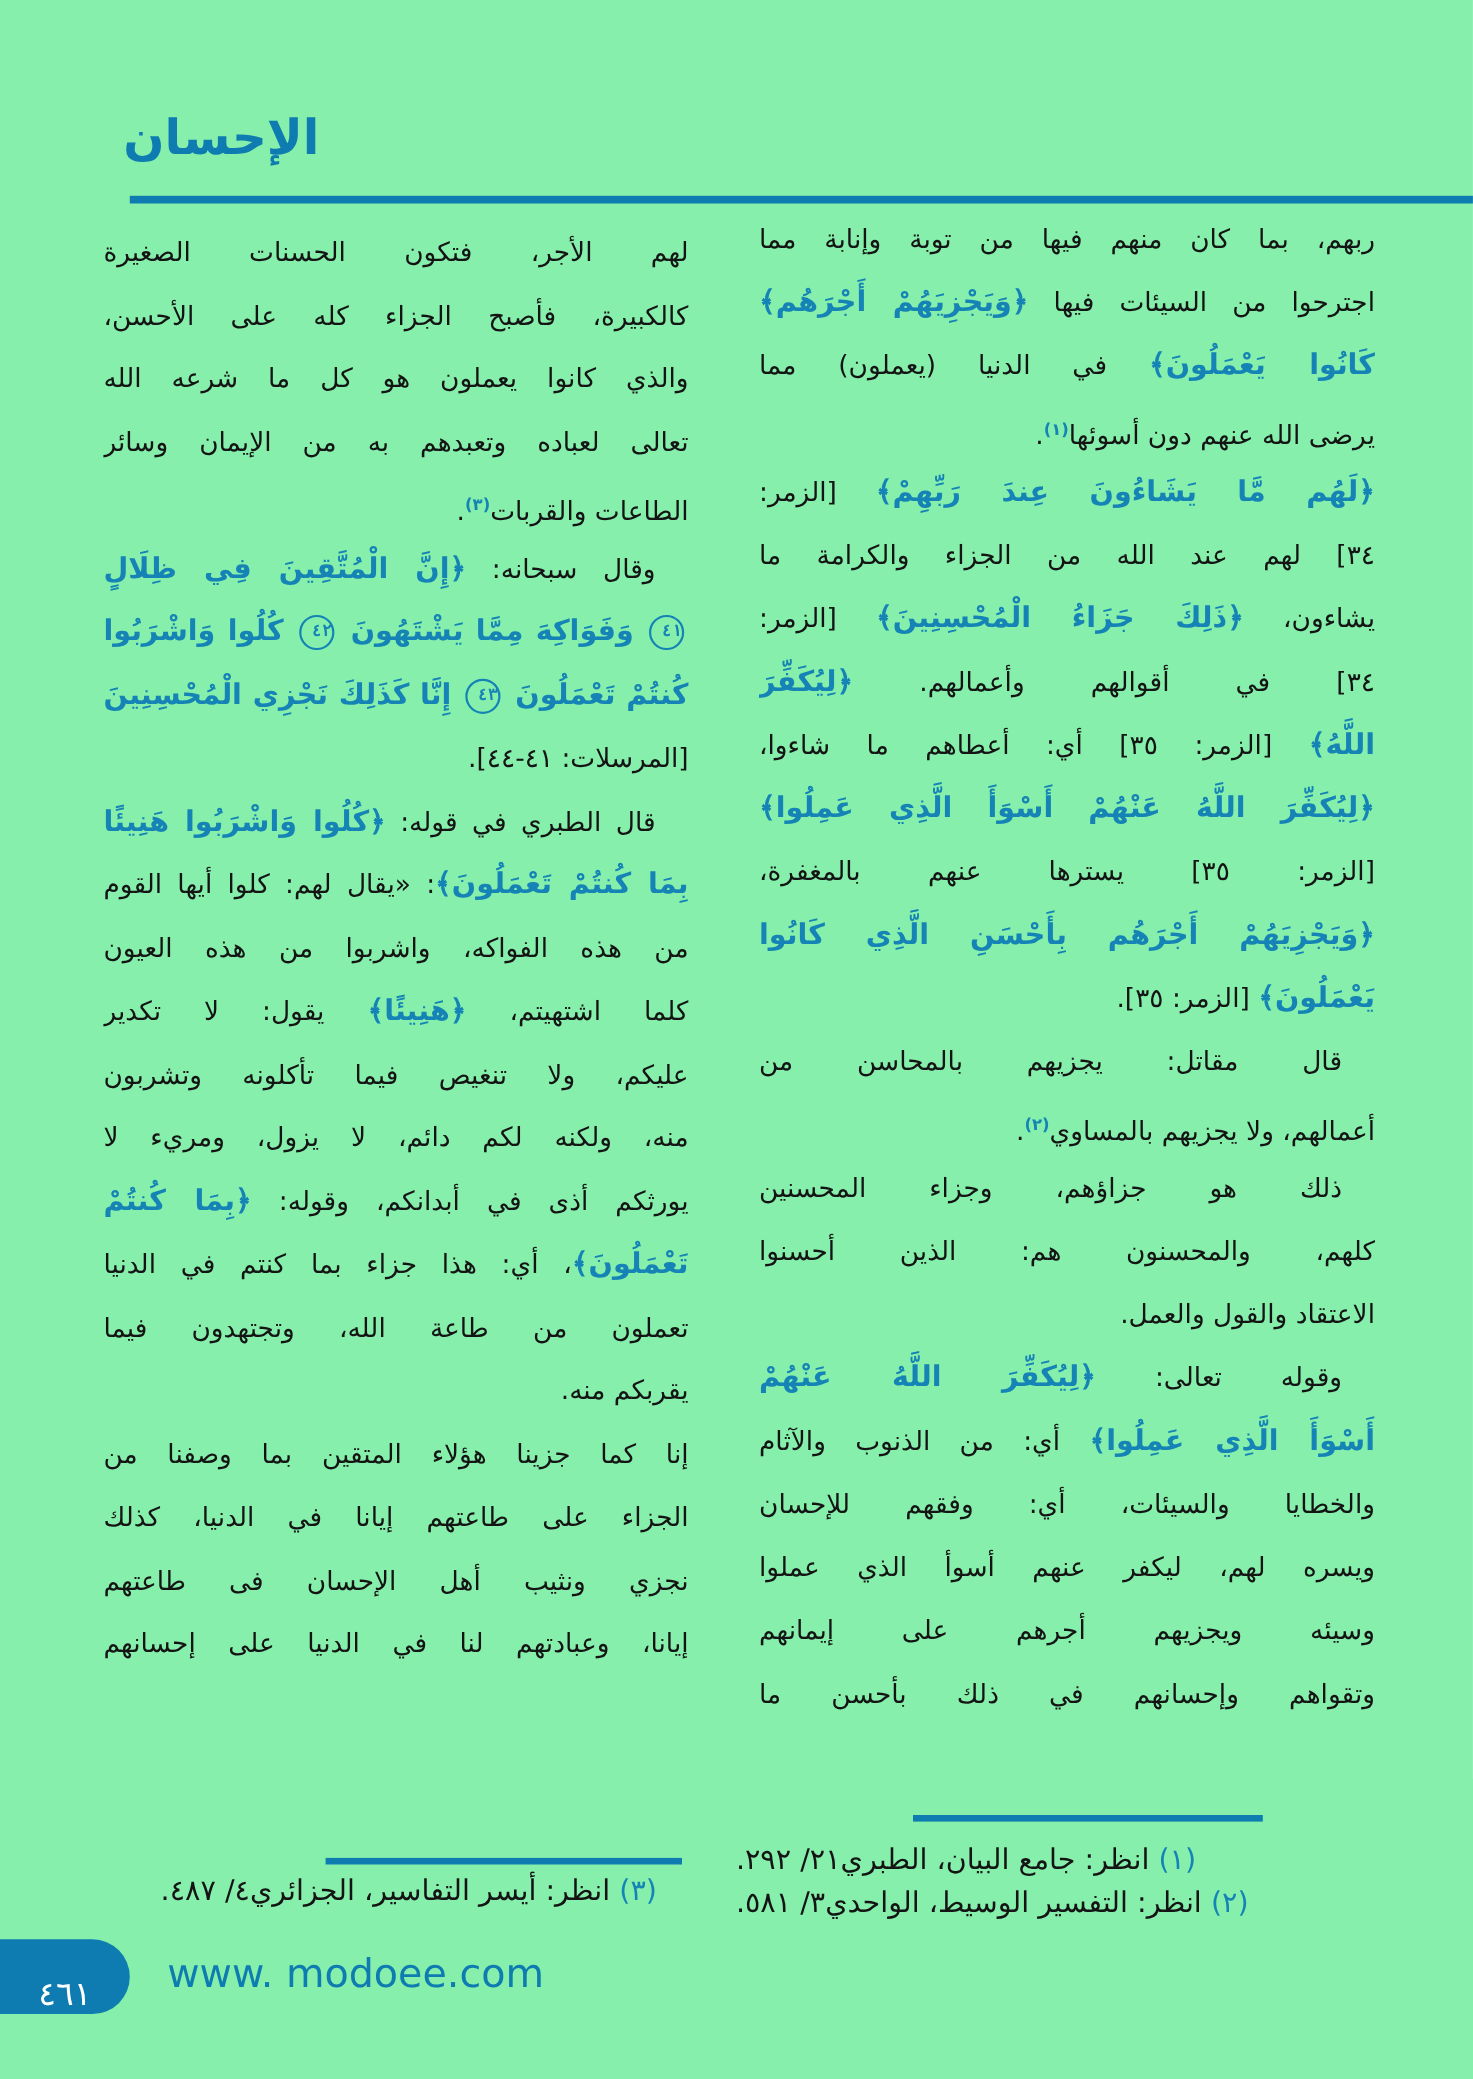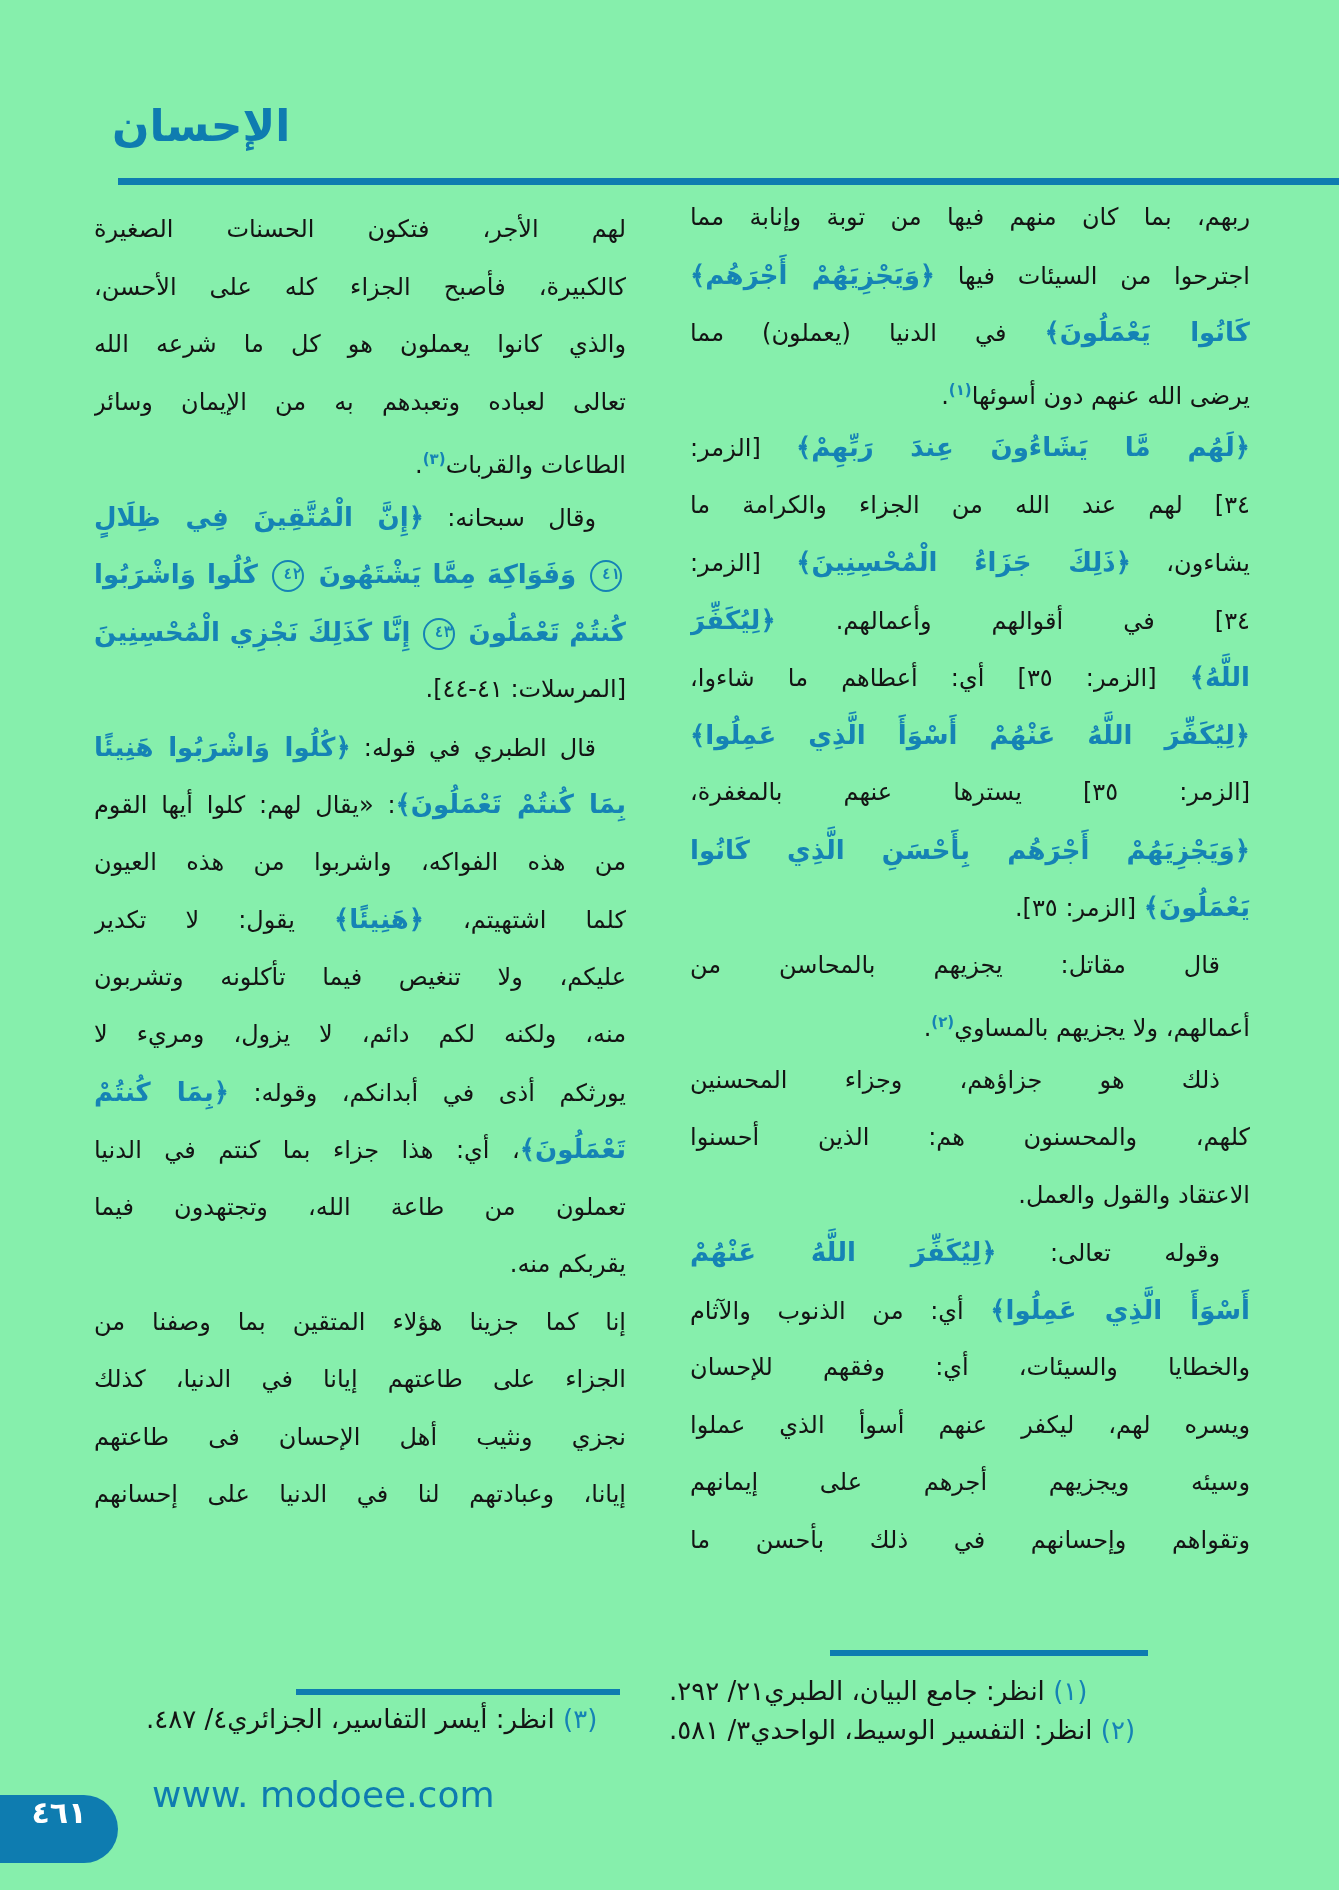--- a/index.html
+++ b/index.html
@@ -53,22 +53,22 @@
   
   .fns{position:absolute;direction:rtl;font-size:26px;color:var(--ink);text-align:left;}
   .fns-right{top:1672px;right:180px;width:490px;}
   .fns-left{top:1700px;right:713px;width:480px;}
   .fnrow{height:39px;line-height:39px;white-space:nowrap;}
   .fnm{color:var(--qblue);}
   
   .page-badge{
     position:absolute;top:1763px;left:0;width:118px;height:68px;
     background:var(--blue);border-radius:0 34px 34px 0;
-    color:#ffffff;display:flex;align-items:flex-start;justify-content:center;
-    font-size:30px;font-weight:bold;margin-top:32px;
+    color:#ffffff;display:flex;align-items:flex-end;justify-content:center;
+    font-size:30px;font-weight:normal;
   }
   .website{
     position:absolute;top:1774px;left:152px;
     font-size:36px;color:var(--blue);direction:ltr;
     font-family:"DejaVu Sans",sans-serif;
   }
 </style>
 </head>
 <body>
 

